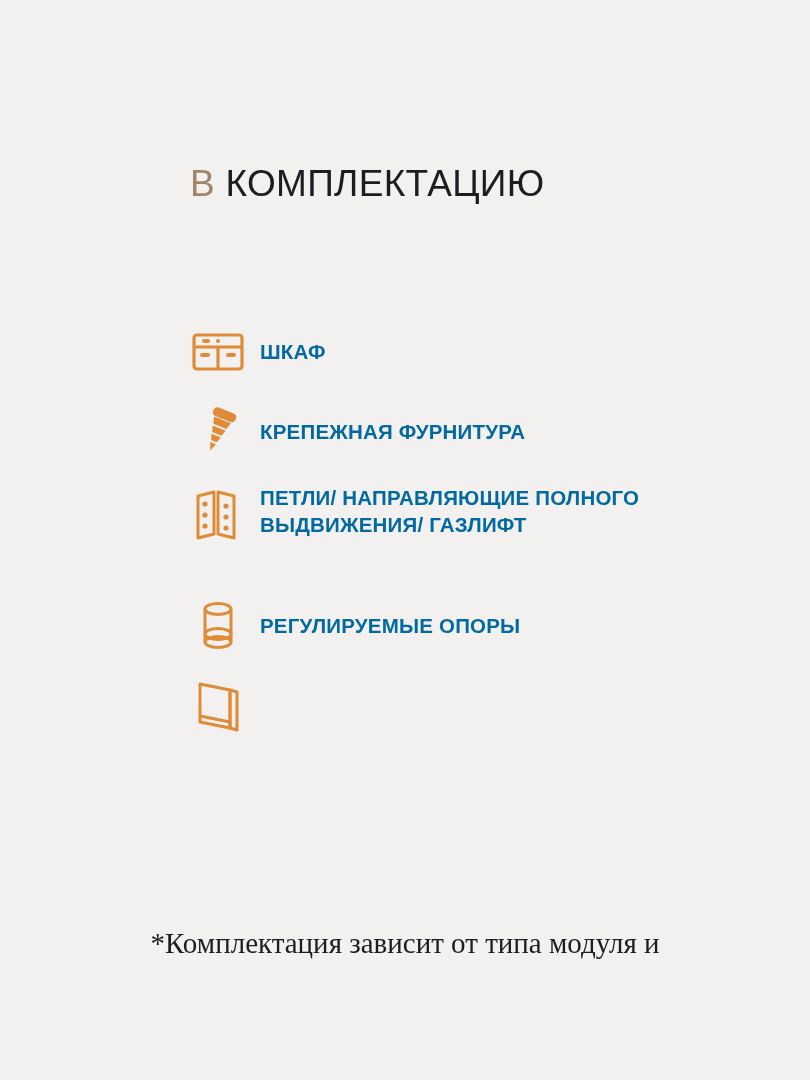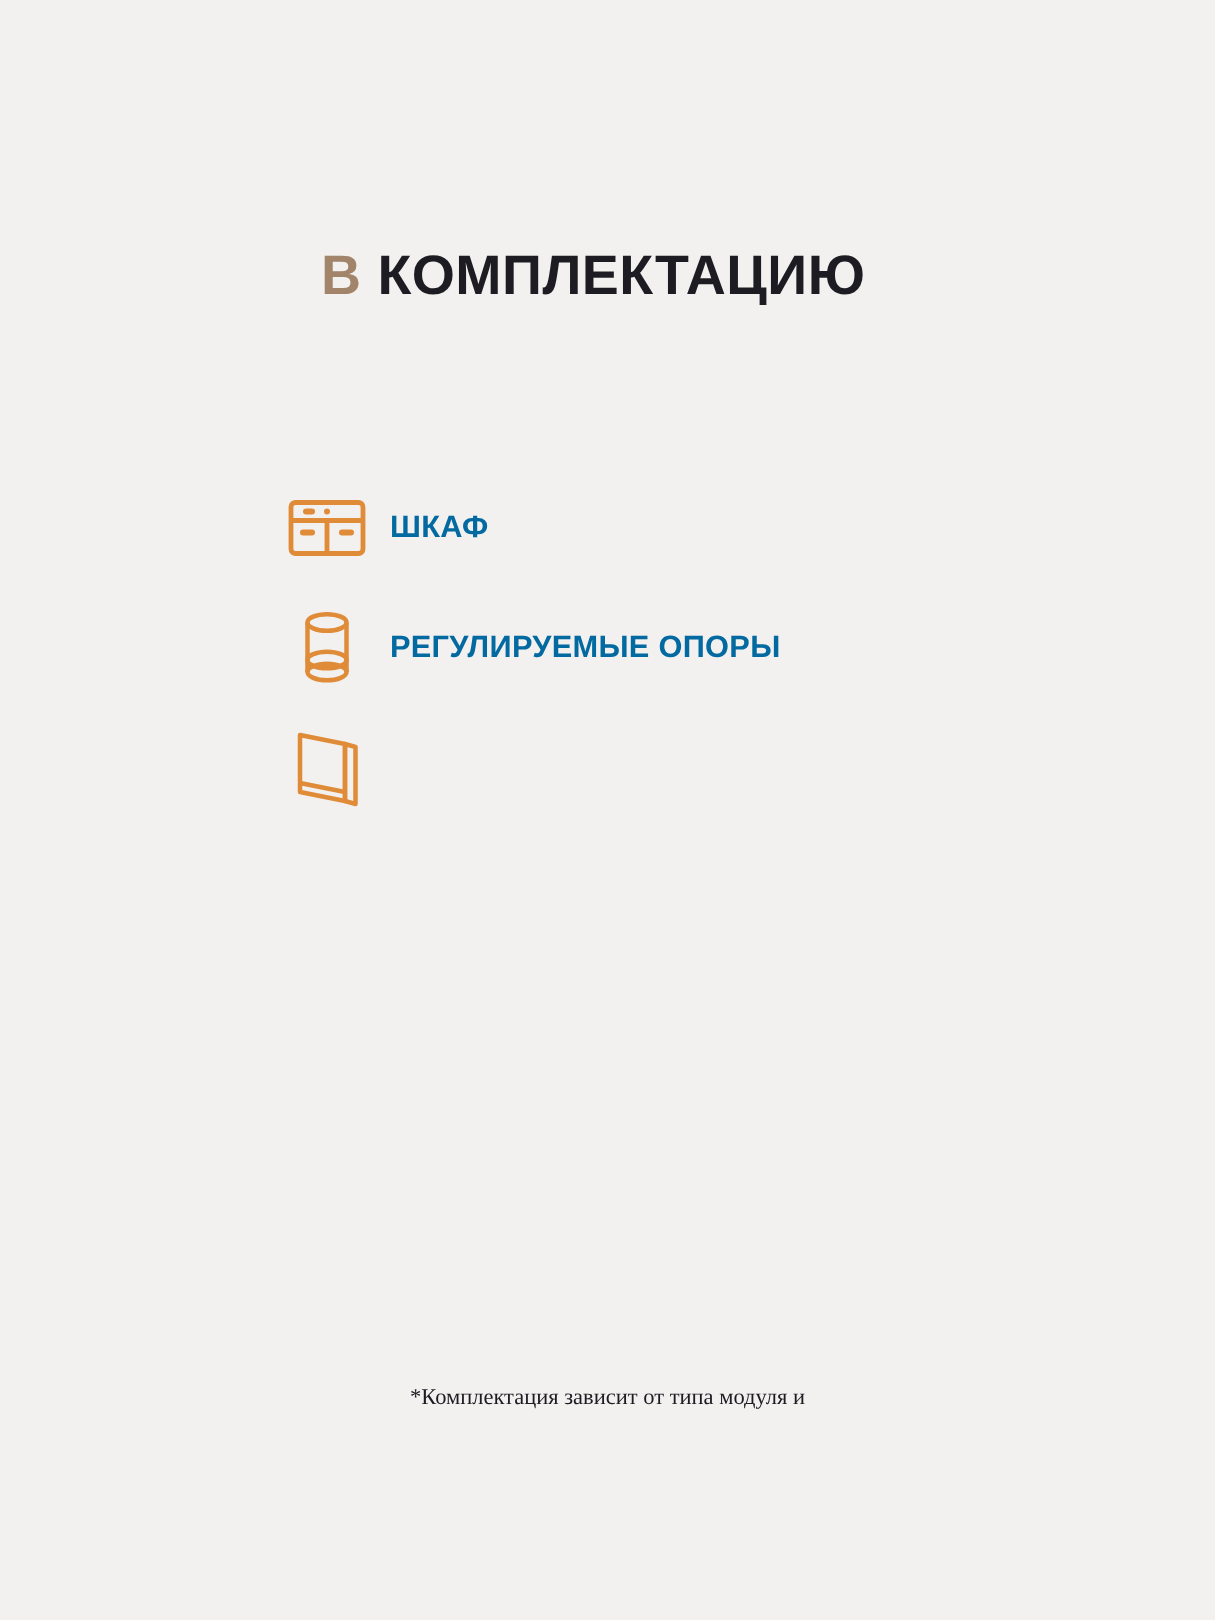--- a/index.html
+++ b/index.html
@@ -22,24 +22,23 @@
   }
 
   
   .heading {
     position: absolute;
     left: 190px;
     top: 160px;
     width: 470px;
     font-size: 37px;
     line-height: 1.28;
-    font-weight: 700;
+    font-weight: 400;
     letter-spacing: 0.3px;
     color: #1c1c22;
-    margin-left: 24px;
   }
   .heading .accent {
     color: #a1846a;
   }
 
   
   .list {
     position: absolute;
     left: 190px;
     top: 322px;
@@ -74,21 +73,21 @@
   .list-item.tall { min-height: 96px; margin-bottom: 18px; }
 
   
   .footnote {
     position: absolute;
     left: 105px;
     top: 920px;
     width: 600px;
     text-align: center;
     font-family: "Liberation Serif", serif;
-    font-size: 15px;
+    font-size: 29px;
     line-height: 1.6;
     color: #1c1c22;
   }
 </style>
 </head>
 <body>
 
 <div class="page">
 
   <div class="heading">
@@ -105,21 +104,50 @@
           <line x1="28" y1="20" x2="28" y2="42" stroke="#e08b38" stroke-width="3.2"></line>
           <rect x="10" y="26" width="10" height="4" rx="2" fill="#e08b38"></rect>
           <rect x="36" y="26" width="10" height="4" rx="2" fill="#e08b38"></rect>
           <rect x="12" y="12" width="8" height="4" rx="2" fill="#e08b38"></rect>
           <rect x="26" y="12" width="4" height="4" rx="2" fill="#e08b38"></rect>
         </svg>
       </span>
       <span class="item-label">ШКАФ</span>
     </div>
 
+    <div class="list-item">
+      <span class="item-icon">
+        <svg width="56" height="52" viewBox="0 0 56 52" fill="none" xmlns="http://www.w3.org/2000/svg">
+          <g transform="rotate(22 28 26)">
+            <rect x="16" y="4" width="24" height="9" rx="4" fill="#e08b38"></rect>
+            <path d="M19 14 h18 l-2 7 h-14 z" fill="#e08b38"></path>
+            <path d="M21 23 h14 l-2 6 h-10 z" fill="#e08b38"></path>
+            <path d="M23 31 h10 l-2 6 h-6 z" fill="#e08b38"></path>
+            <path d="M25 39 h6 l-3 8 z" fill="#e08b38"></path>
+          </g>
+        </svg>
+      </span>
+      <span class="item-label">КРЕПЕЖНАЯ ФУРНИТУРА</span>
+    </div>
 
+    <div class="list-item tall">
+      <span class="item-icon">
+        <svg width="56" height="56" viewBox="0 0 56 56" fill="none" xmlns="http://www.w3.org/2000/svg">
+          <path d="M8 10 L24 6 L24 48 L8 52 Z" stroke="#e08b38" stroke-width="3" stroke-linejoin="round"></path>
+          <path d="M28 6 L44 10 L44 52 L28 48 Z" stroke="#e08b38" stroke-width="3" stroke-linejoin="round"></path>
+          <circle cx="15" cy="18" r="2.6" fill="#e08b38"></circle>
+          <circle cx="15" cy="29" r="2.6" fill="#e08b38"></circle>
+          <circle cx="15" cy="40" r="2.6" fill="#e08b38"></circle>
+          <circle cx="36" cy="20" r="2.6" fill="#e08b38"></circle>
+          <circle cx="36" cy="31" r="2.6" fill="#e08b38"></circle>
+          <circle cx="36" cy="42" r="2.6" fill="#e08b38"></circle>
+        </svg>
+      </span>
+      <span class="item-label">ПЕТЛИ/ НАПРАВЛЯЮЩИЕ ПОЛНОГО ВЫДВИЖЕНИЯ/ ГАЗЛИФТ</span>
+    </div>
 
     <div class="list-item">
       <span class="item-icon">
         <svg width="56" height="54" viewBox="0 0 56 54" fill="none" xmlns="http://www.w3.org/2000/svg">
           <ellipse cx="28" cy="11" rx="13" ry="5.5" stroke="#e08b38" stroke-width="3"></ellipse>
           <path d="M15 11 V36" stroke="#e08b38" stroke-width="3"></path>
           <path d="M41 11 V36" stroke="#e08b38" stroke-width="3"></path>
           <ellipse cx="28" cy="36" rx="13" ry="5.5" stroke="#e08b38" stroke-width="3"></ellipse>
           <ellipse cx="28" cy="44" rx="13" ry="5.5" stroke="#e08b38" stroke-width="3"></ellipse>
           <path d="M15 36 V44" stroke="#e08b38" stroke-width="3"></path>

